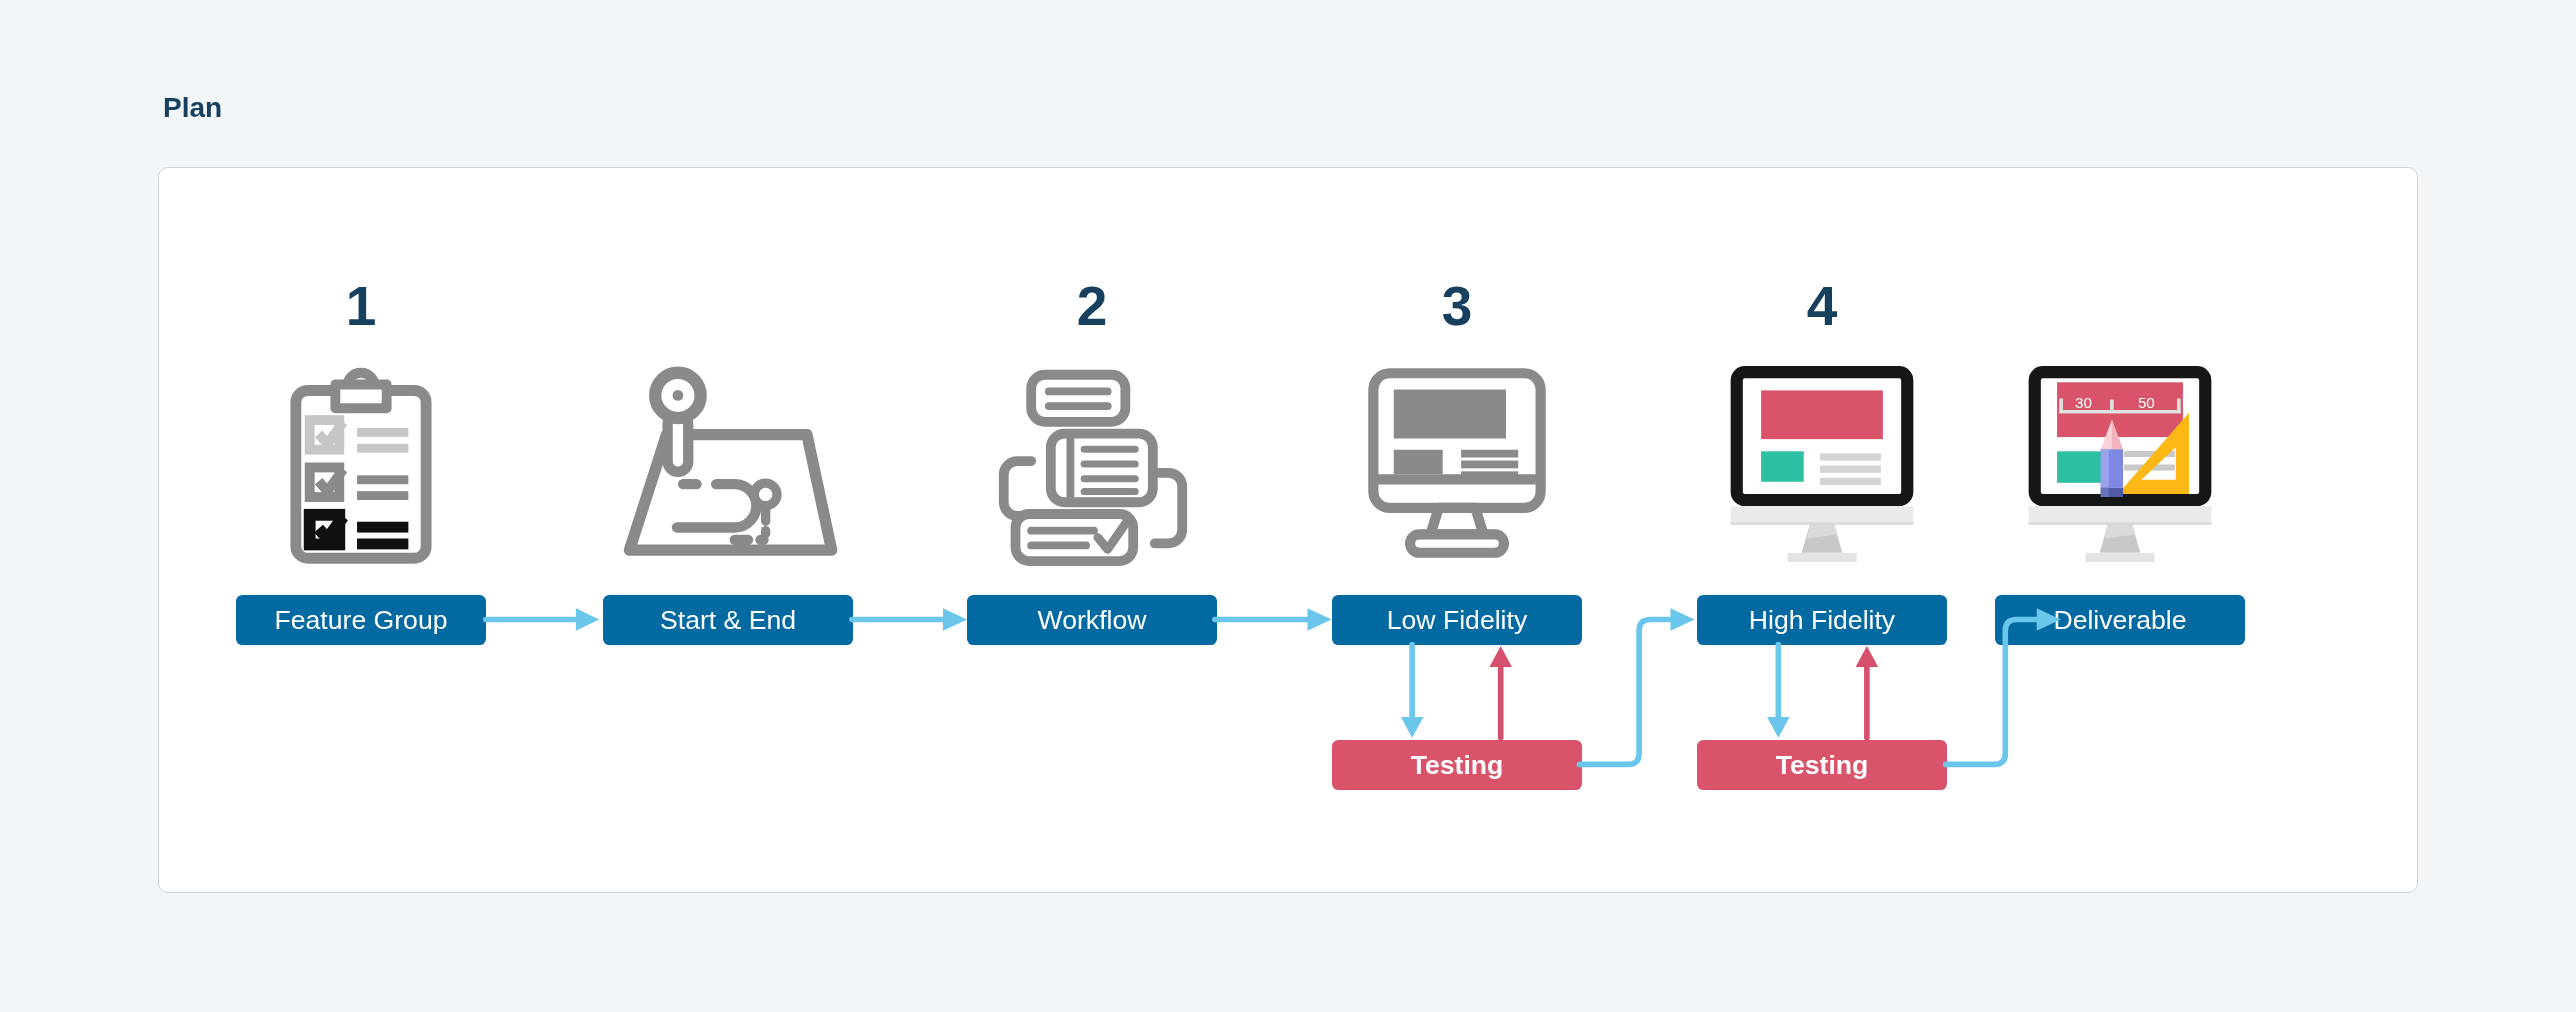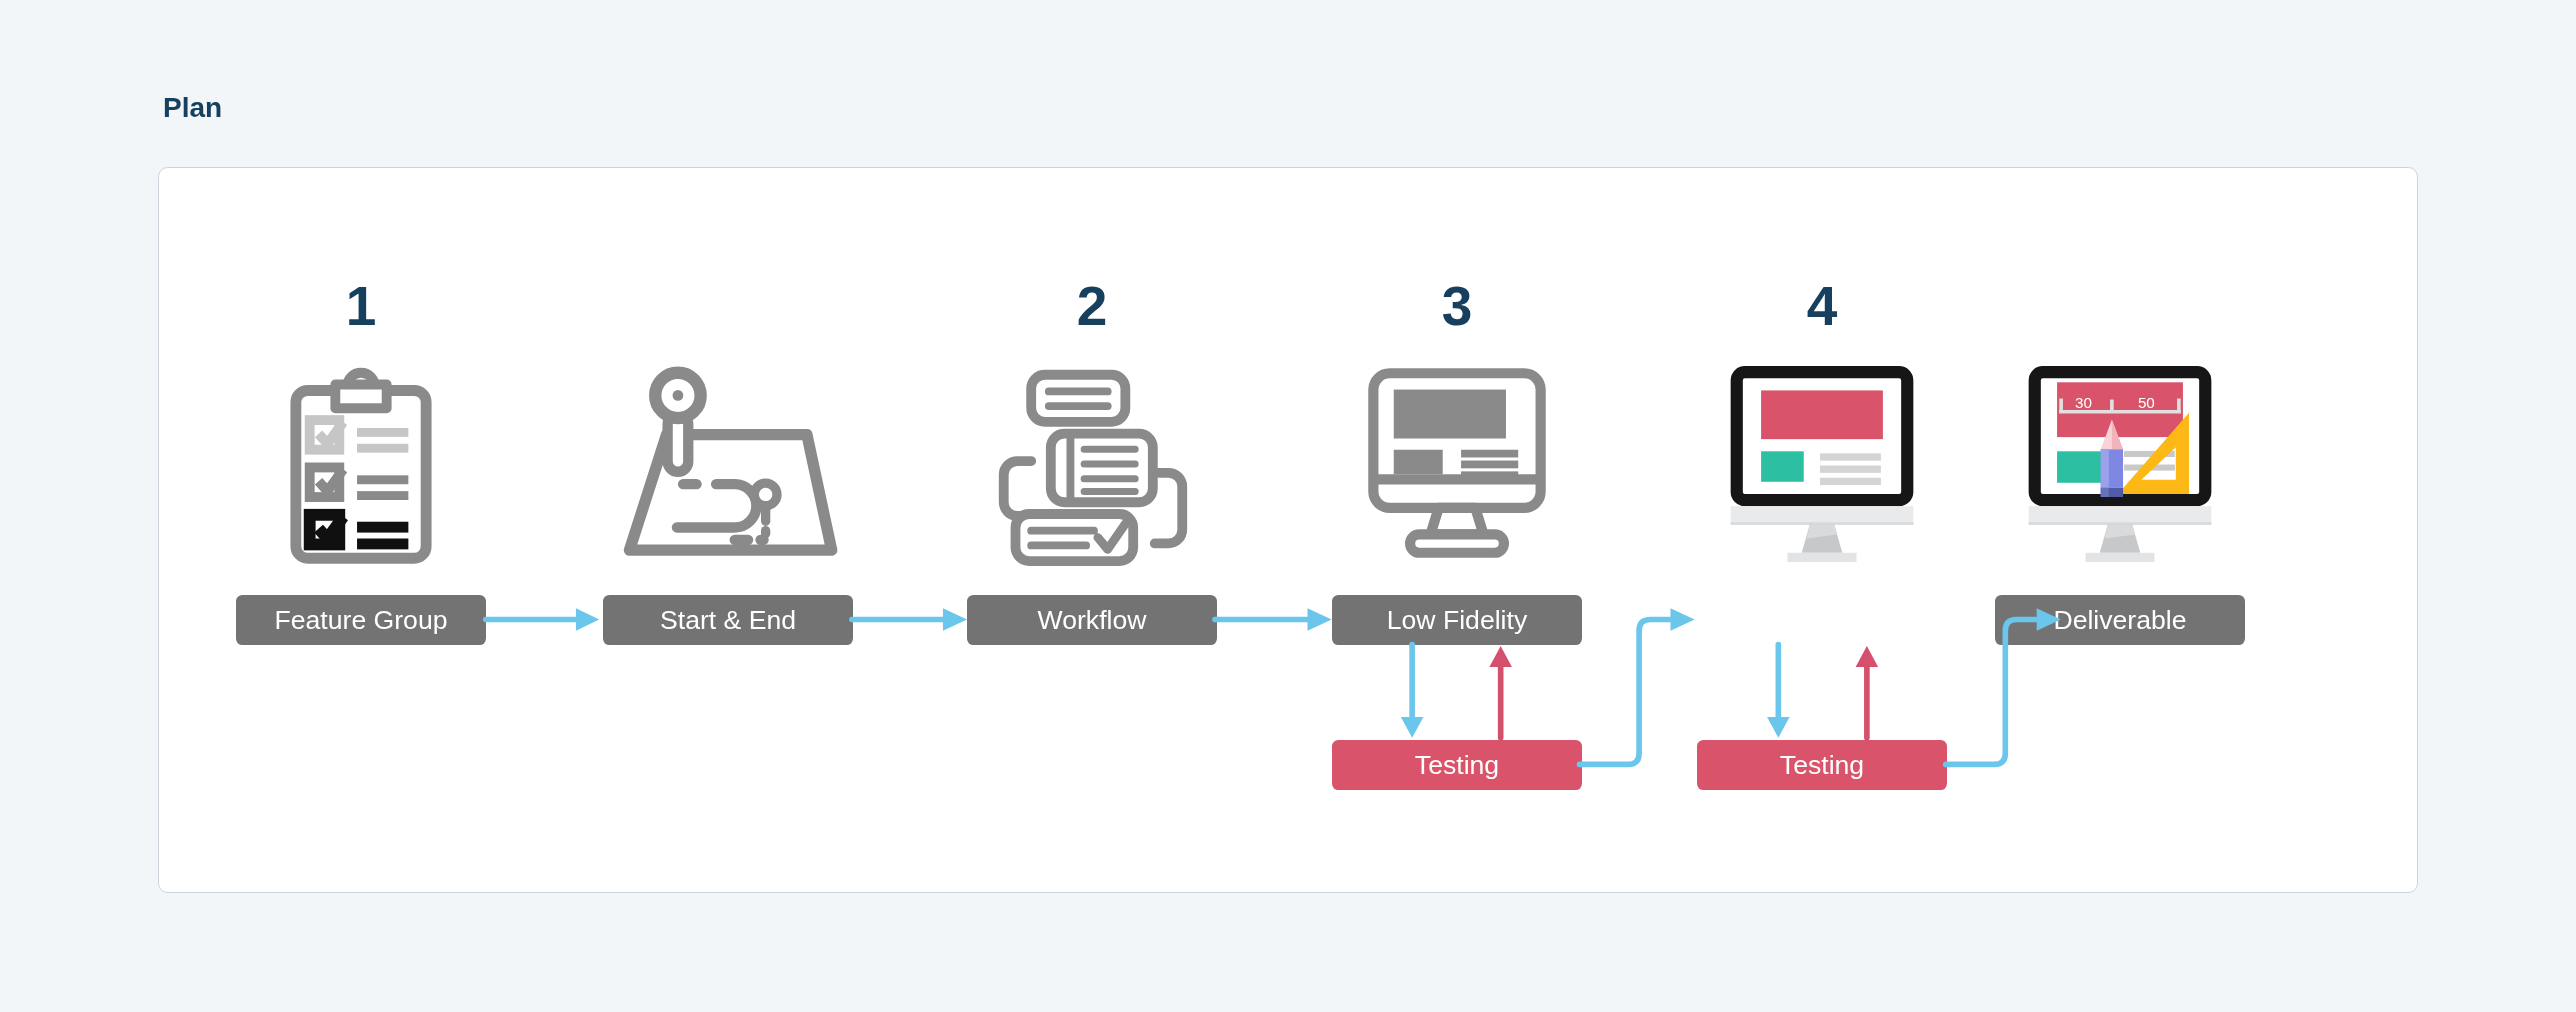--- a/index.html
+++ b/index.html
@@ -23,29 +23,29 @@
   .step-number{
     position:absolute;top:108px;left:0;width:100%;height:61px;
     text-align:center;font-size:55px;line-height:61px;font-weight:700;color:#17405f;
   }
   .icon-area{
     position:absolute;top:188px;left:0;width:100%;height:214px;
     display:flex;align-items:center;justify-content:center;
   }
   .node-box{
     position:absolute;top:427px;left:0;width:100%;height:50px;
-    background:#737373;border-radius:6.4px;box-sizing:border-box;
+    background:#0369a1;border-radius:6.4px;box-sizing:border-box;
     display:flex;align-items:center;justify-content:center;
     color:#ffffff;font-size:26.6px;font-weight:400;
   }
   .testing-box{
     position:absolute;top:572px;width:250px;height:50px;
     background:#d9536a;border-radius:6.4px;
     display:flex;align-items:center;justify-content:center;
-    color:#ffffff;font-size:26.6px;font-weight:400;
+    color:#ffffff;font-size:26.6px;font-weight:700;
   }
   .testing-1{left:1173px}.testing-2{left:1538px}
   .connectors{position:absolute;left:0;top:0;width:2260px;height:726px;pointer-events:none;}
 </style>
 </head>
 <body>
 
 <h1 class="page-title">Plan</h1>
 
 <div class="card">
@@ -156,20 +156,21 @@
         <rect x="49" y="45" width="30" height="3.6" fill="#d4d4d4"></rect>
         <rect x="49" y="51" width="30" height="3.6" fill="#d4d4d4"></rect>
         <rect x="49" y="57" width="30" height="3.6" fill="#d4d4d4"></rect>
         <rect x="5" y="71" width="90" height="9" fill="#e9eaeb"></rect>
         <rect x="5" y="79" width="90" height="1.2" fill="#d7d8d9"></rect>
         <polygon points="44,80 56,80 60,94 40,94" fill="#c6c8ca"></polygon>
         <polygon points="44,80 56,80 57.5,85 42.5,87" fill="#d8dadb"></polygon>
         <rect x="33" y="94" width="34" height="4.5" fill="#e2e3e4"></rect>
       </svg>
     </div>
+    <div class="node-box">High Fidelity</div>
   </div>
 
   <div class="col col-5">
     <div class="step-number"></div>
     <div class="icon-area">
       <svg width="214" height="203" viewBox="0 0 100 100">
         <rect x="8" y="5" width="84" height="63" rx="4" fill="#fff" stroke="#161616" stroke-width="6"></rect>
         <rect x="19" y="10" width="62" height="27" fill="#d9536a"></rect>
         <g stroke="#e0e0e0" stroke-width="1.8" fill="none">
           <path d="M20,24.5 H80"></path>

